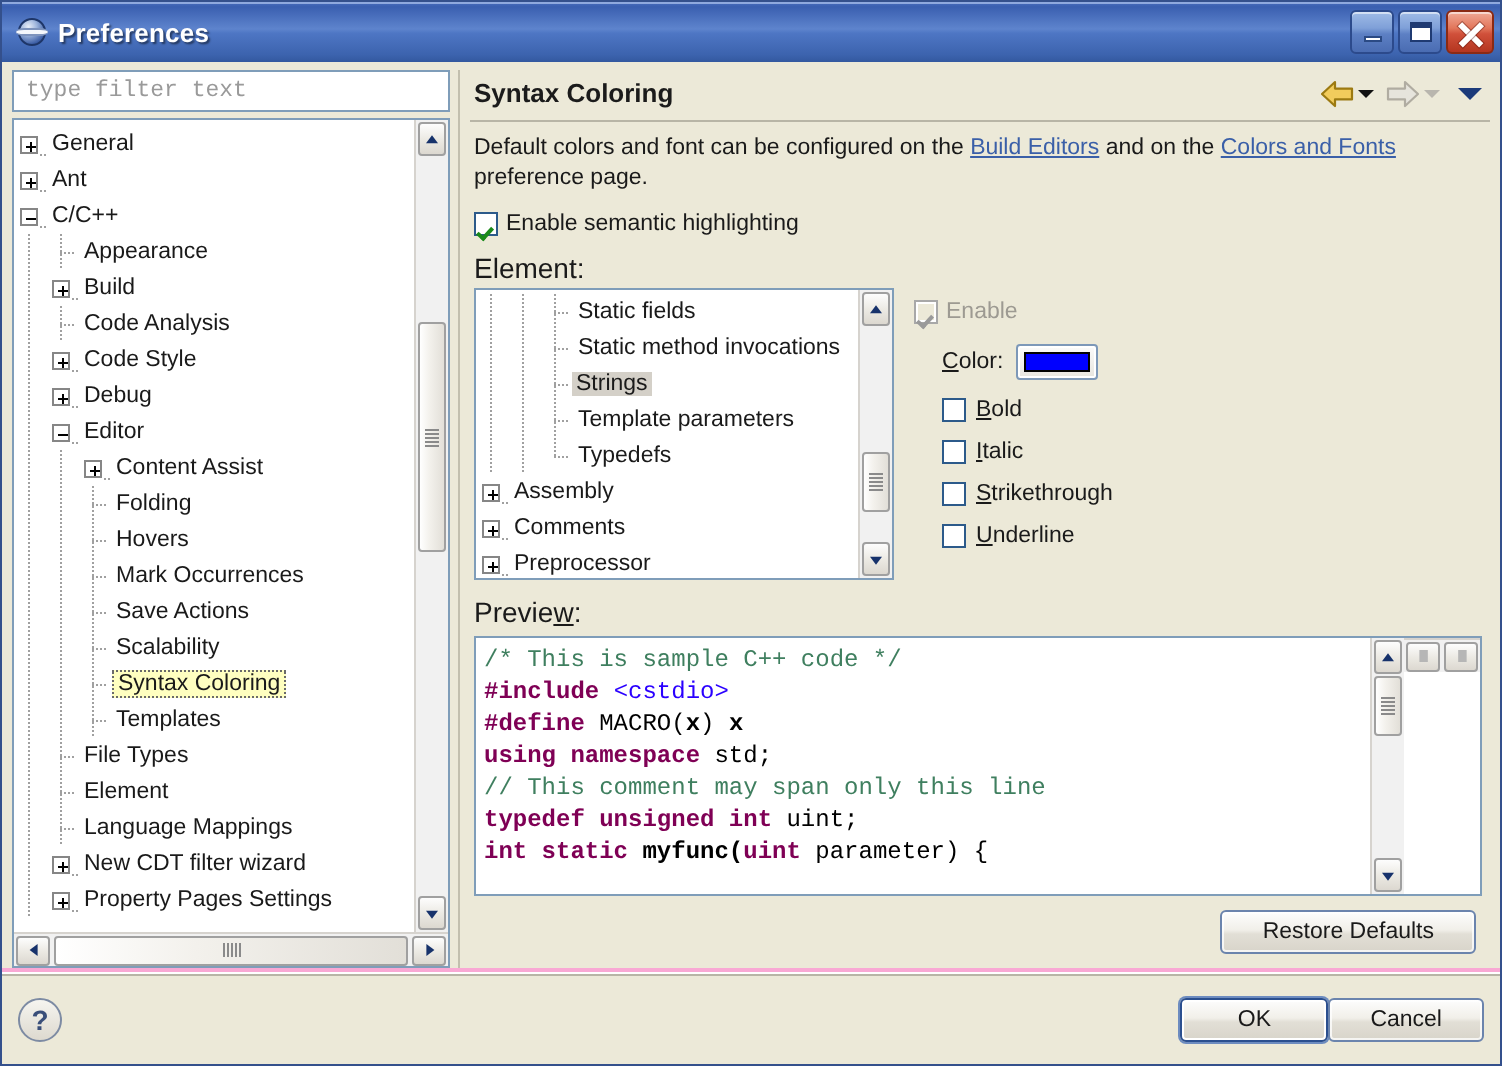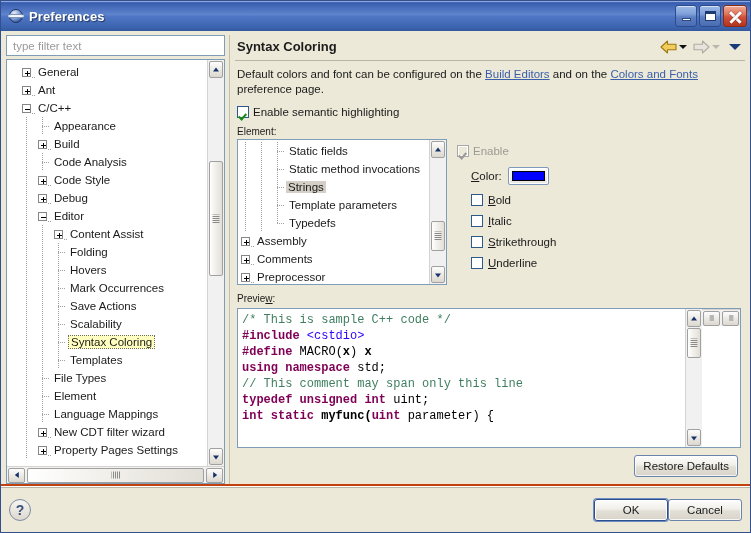--- a/index.html
+++ b/index.html
@@ -9,21 +9,21 @@
     font-family: "Liberation Sans", sans-serif;
     font-size: 11px;
     overflow: hidden;
     background: #d4d0c8;
   }
 
   
   #window {
     position: absolute; left:0; top:0;
     width: 751px; height: 533px;
-    background: #c2410c;
+    background: #f9a8d4;
     border: 1px solid #34508c;
     display: flex; flex-direction: column;
   }
 
   
   #titlebar {
     height: 30px;
     background: linear-gradient(to bottom,
        #4a6fbd 0%, #3a5fb0 8%, #5e84cd 45%, #4e76c4 52%, #3c63ae 88%, #33589f 100%);
     display: flex; align-items: center;
@@ -113,39 +113,39 @@
     height: 21px;
     border: 1px solid #7f9db9;
     background: #fff;
     display:flex; align-items:center;
     padding: 0 4px;
     margin-bottom: 3px;
     flex: none;
   }
   #filter-box input {
     border: 0; outline: 0; width: 100%;
-    font-family: Liberation Sans, sans-serif; font-size: 11.5px;
+    font-family: Liberation Mono, monospace; font-size: 11.5px;
     color: #111;
     background: transparent;
   }
   #filter-box input::placeholder { color: #9a9a9a; }
 
   #tree-outer {
     flex: 1;
     border: 1px solid #7f9db9;
     background: #fff;
     display: flex; flex-direction: column;
     min-height: 0;
     position: relative;
   }
   #tree-scrollrow { flex:1; display:flex; min-height:0; }
   #tree {
     flex: 1;
     overflow: hidden;
-    padding: 3px 0 0 12px;
+    padding: 3px 0 0 0;
     position: relative;
   }
   .tnode {
     height: 18px;
     display: flex; align-items: center;
     font-size: 11.5px;
     color: #1a1a1a;
     white-space: nowrap;
     position: relative;
   }
@@ -285,21 +285,21 @@
     width:3px; height:6px;
     border: solid #1a8a1a; border-width: 0 2px 2px 0;
     transform: rotate(42deg); 
   }
   .cbox.dis { border-color:#a8a8a8; background:#ece9d8; }
   .cbox.dis.checked::after{ border-color:#9a9a9a; }
   .cb-label { font-size:11.5px; color:#1a1a1a; }
   .cb-label.dis { color:#9d9a92; }
   .u { text-decoration: underline; }
 
-  .field-label { font-size:10px; color:#1a1a1a; margin-top:8px; margin-bottom:2px; }
+  .field-label { font-size:14px; color:#1a1a1a; margin-top:8px; margin-bottom:2px; }
 
   #elem-row { display:flex; gap:10px; flex:none; }
   #elem-box {
     width: 210px; height: 146px;
     border: 1px solid #7f9db9;
     background: #fff;
     display:flex; min-height:0;
   }
   #elem-list { flex:1; overflow:hidden; padding-top:2px; position:relative;}
   .enode { height:18px; display:flex; align-items:center; font-size:11.5px; color:#1a1a1a; white-space:nowrap;}
@@ -348,21 +348,21 @@
   #btn-bar {
     flex:none; display:flex; justify-content:flex-end; gap:6px;
     padding: 7px 3px 7px 0;
   }
   .btn {
     min-width: 75px; height: 22px;
     border:1px solid #6b84ad; border-radius:3px;
     background: linear-gradient(to bottom,#fdfdfd 0%, #f1efe9 45%, #e2dfd6 55%, #d8d4ca 100%);
     font-family:"Liberation Sans", sans-serif; font-size:11.5px; color:#1a1a1a;
     display:flex; align-items:center; justify-content:center;
-    cursor:default; padding: 0 8px;
+    cursor:default; padding: 0 20px;
     box-shadow: inset 0 0 0 1px rgba(255,255,255,.75);
   }
   .btn.default { border-color:#2b4f8f; box-shadow: inset 0 0 0 1px #fff, 0 0 0 1px #6d8cc0; }
 
   
   #bottom {
     flex:none; height: 46px;
     border-top: 1px solid #fff;
     background: #ece9d8;
     display:flex; align-items:center;

